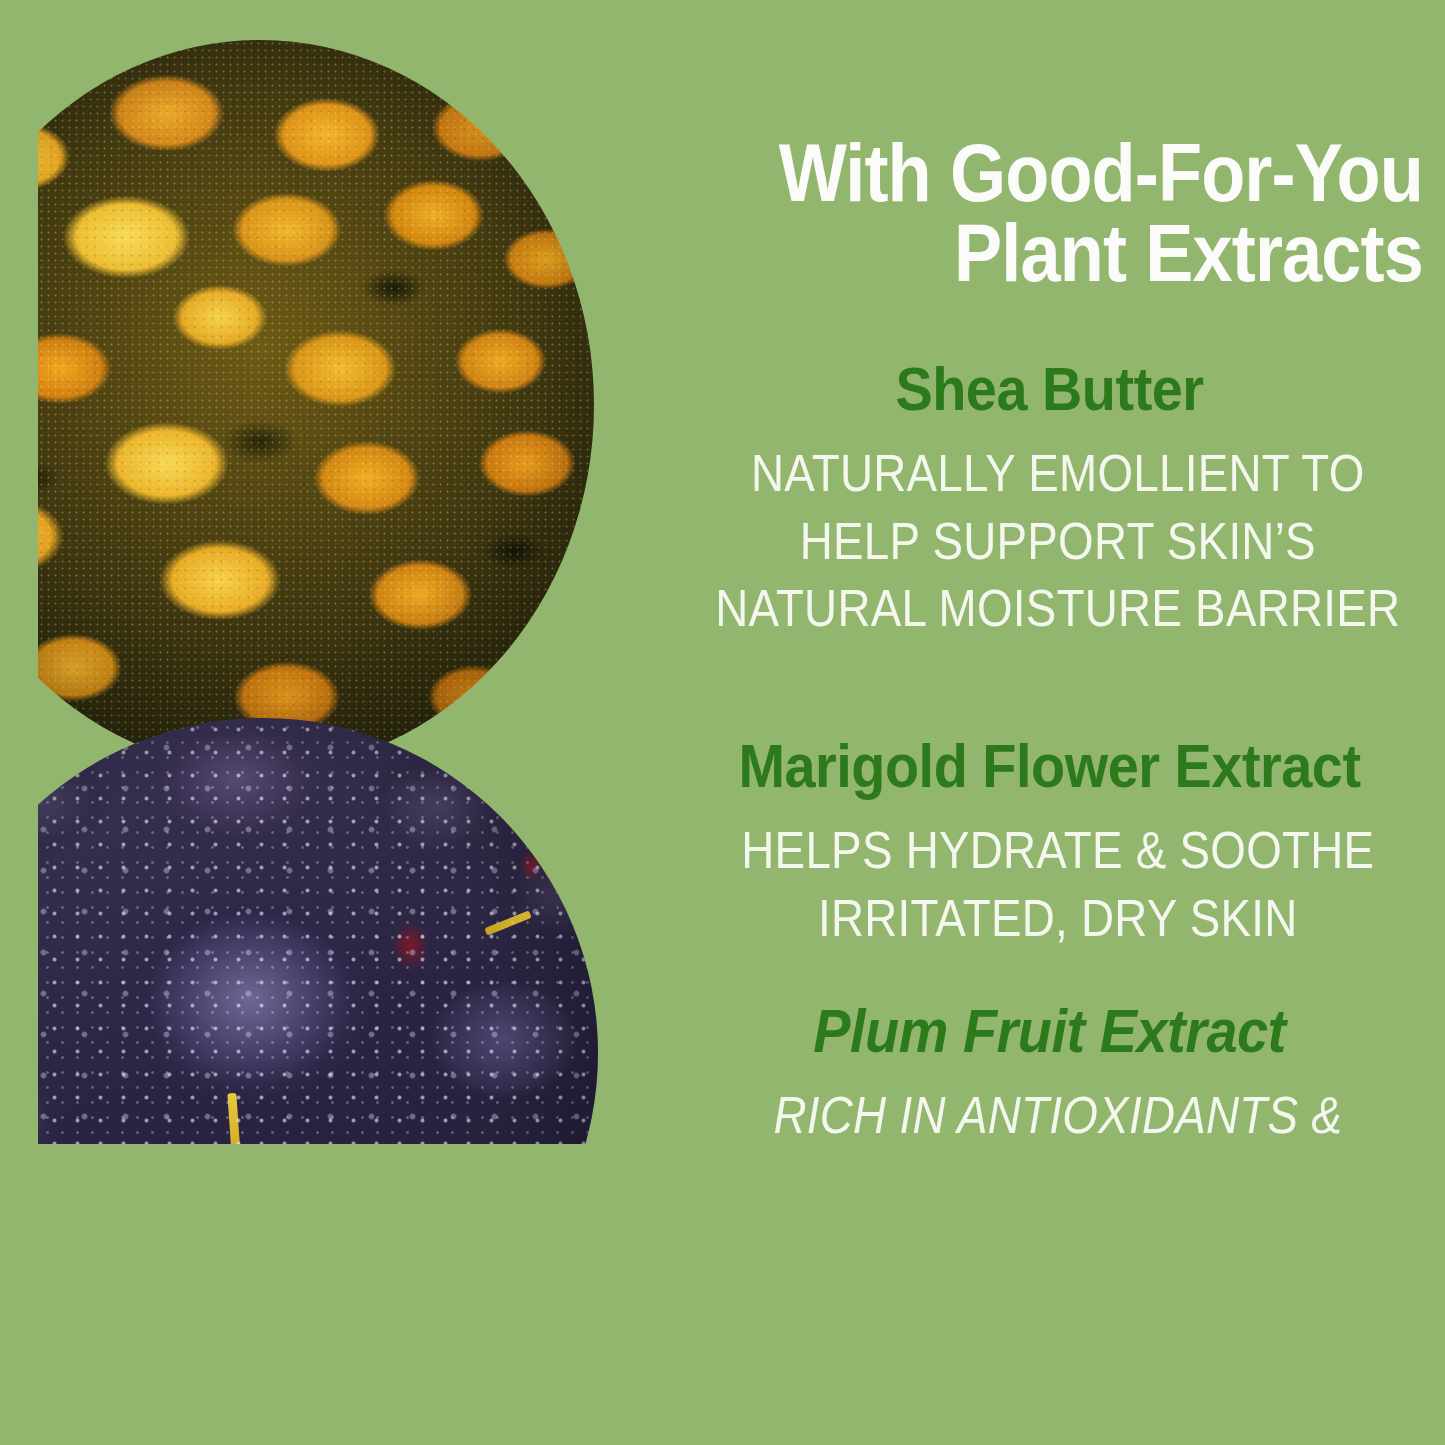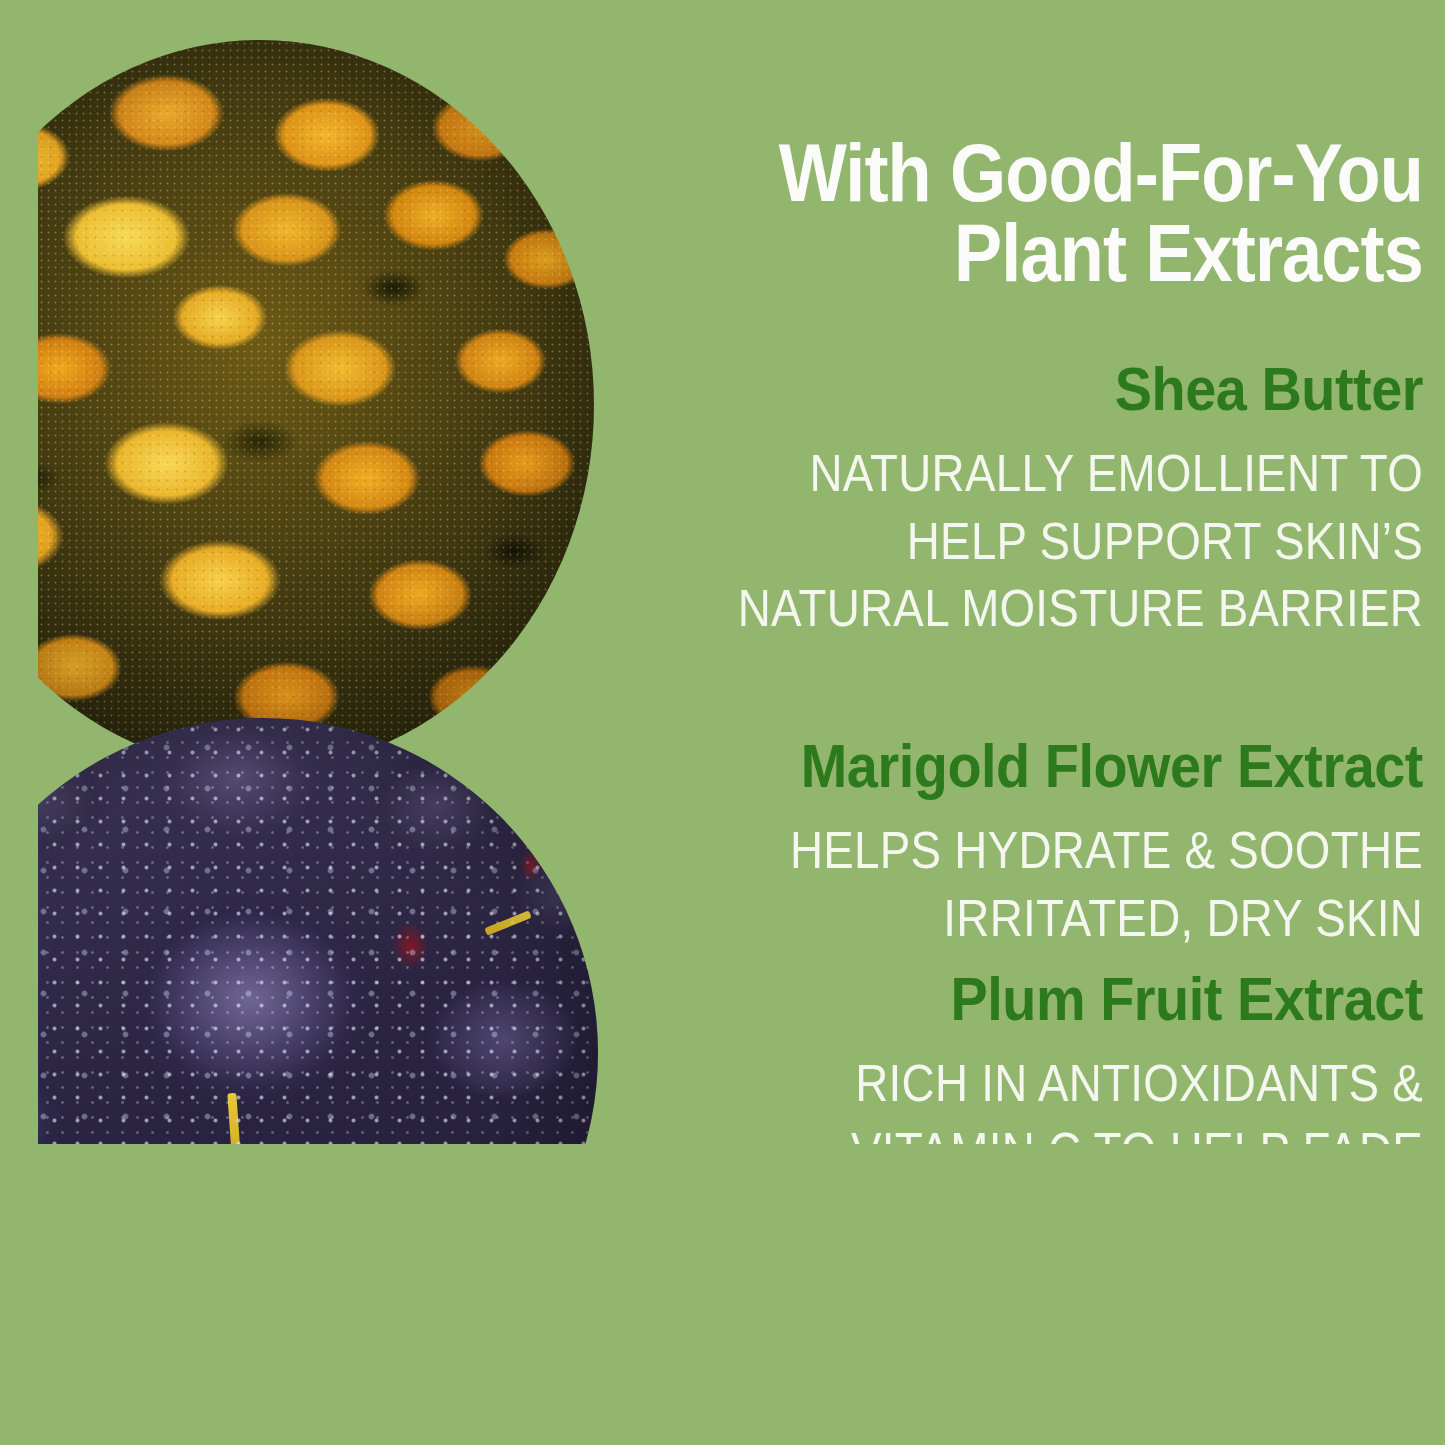--- a/index.html
+++ b/index.html
@@ -154,24 +154,24 @@
     color:#fbfcf9;
     font-size:82px;
     font-weight:bold;
     line-height:0.98;
     letter-spacing:-1px;
     transform:scaleX(0.88);
     transform-origin:right center;
     white-space:pre-line;
   }
 
-  .ingredient { position:absolute; right:0; width:100%; }
+  .ingredient { position:absolute; right:0; width:100%;text-align:center; }
   #ingredient-shea     { top:358px; }
   #ingredient-marigold { top:735px; }
-  #ingredient-plum     { top:968px; }
+  #ingredient-plum     { top:1000px;font-style:italic; }
 
   .ingredient-name {
     color:#2c7a1c;
     font-size:62px;
     font-weight:bold;
     line-height:1.0;
     letter-spacing:-0.5px;
     transform:scaleX(0.9);
     transform-origin:right center;
     white-space:nowrap;

